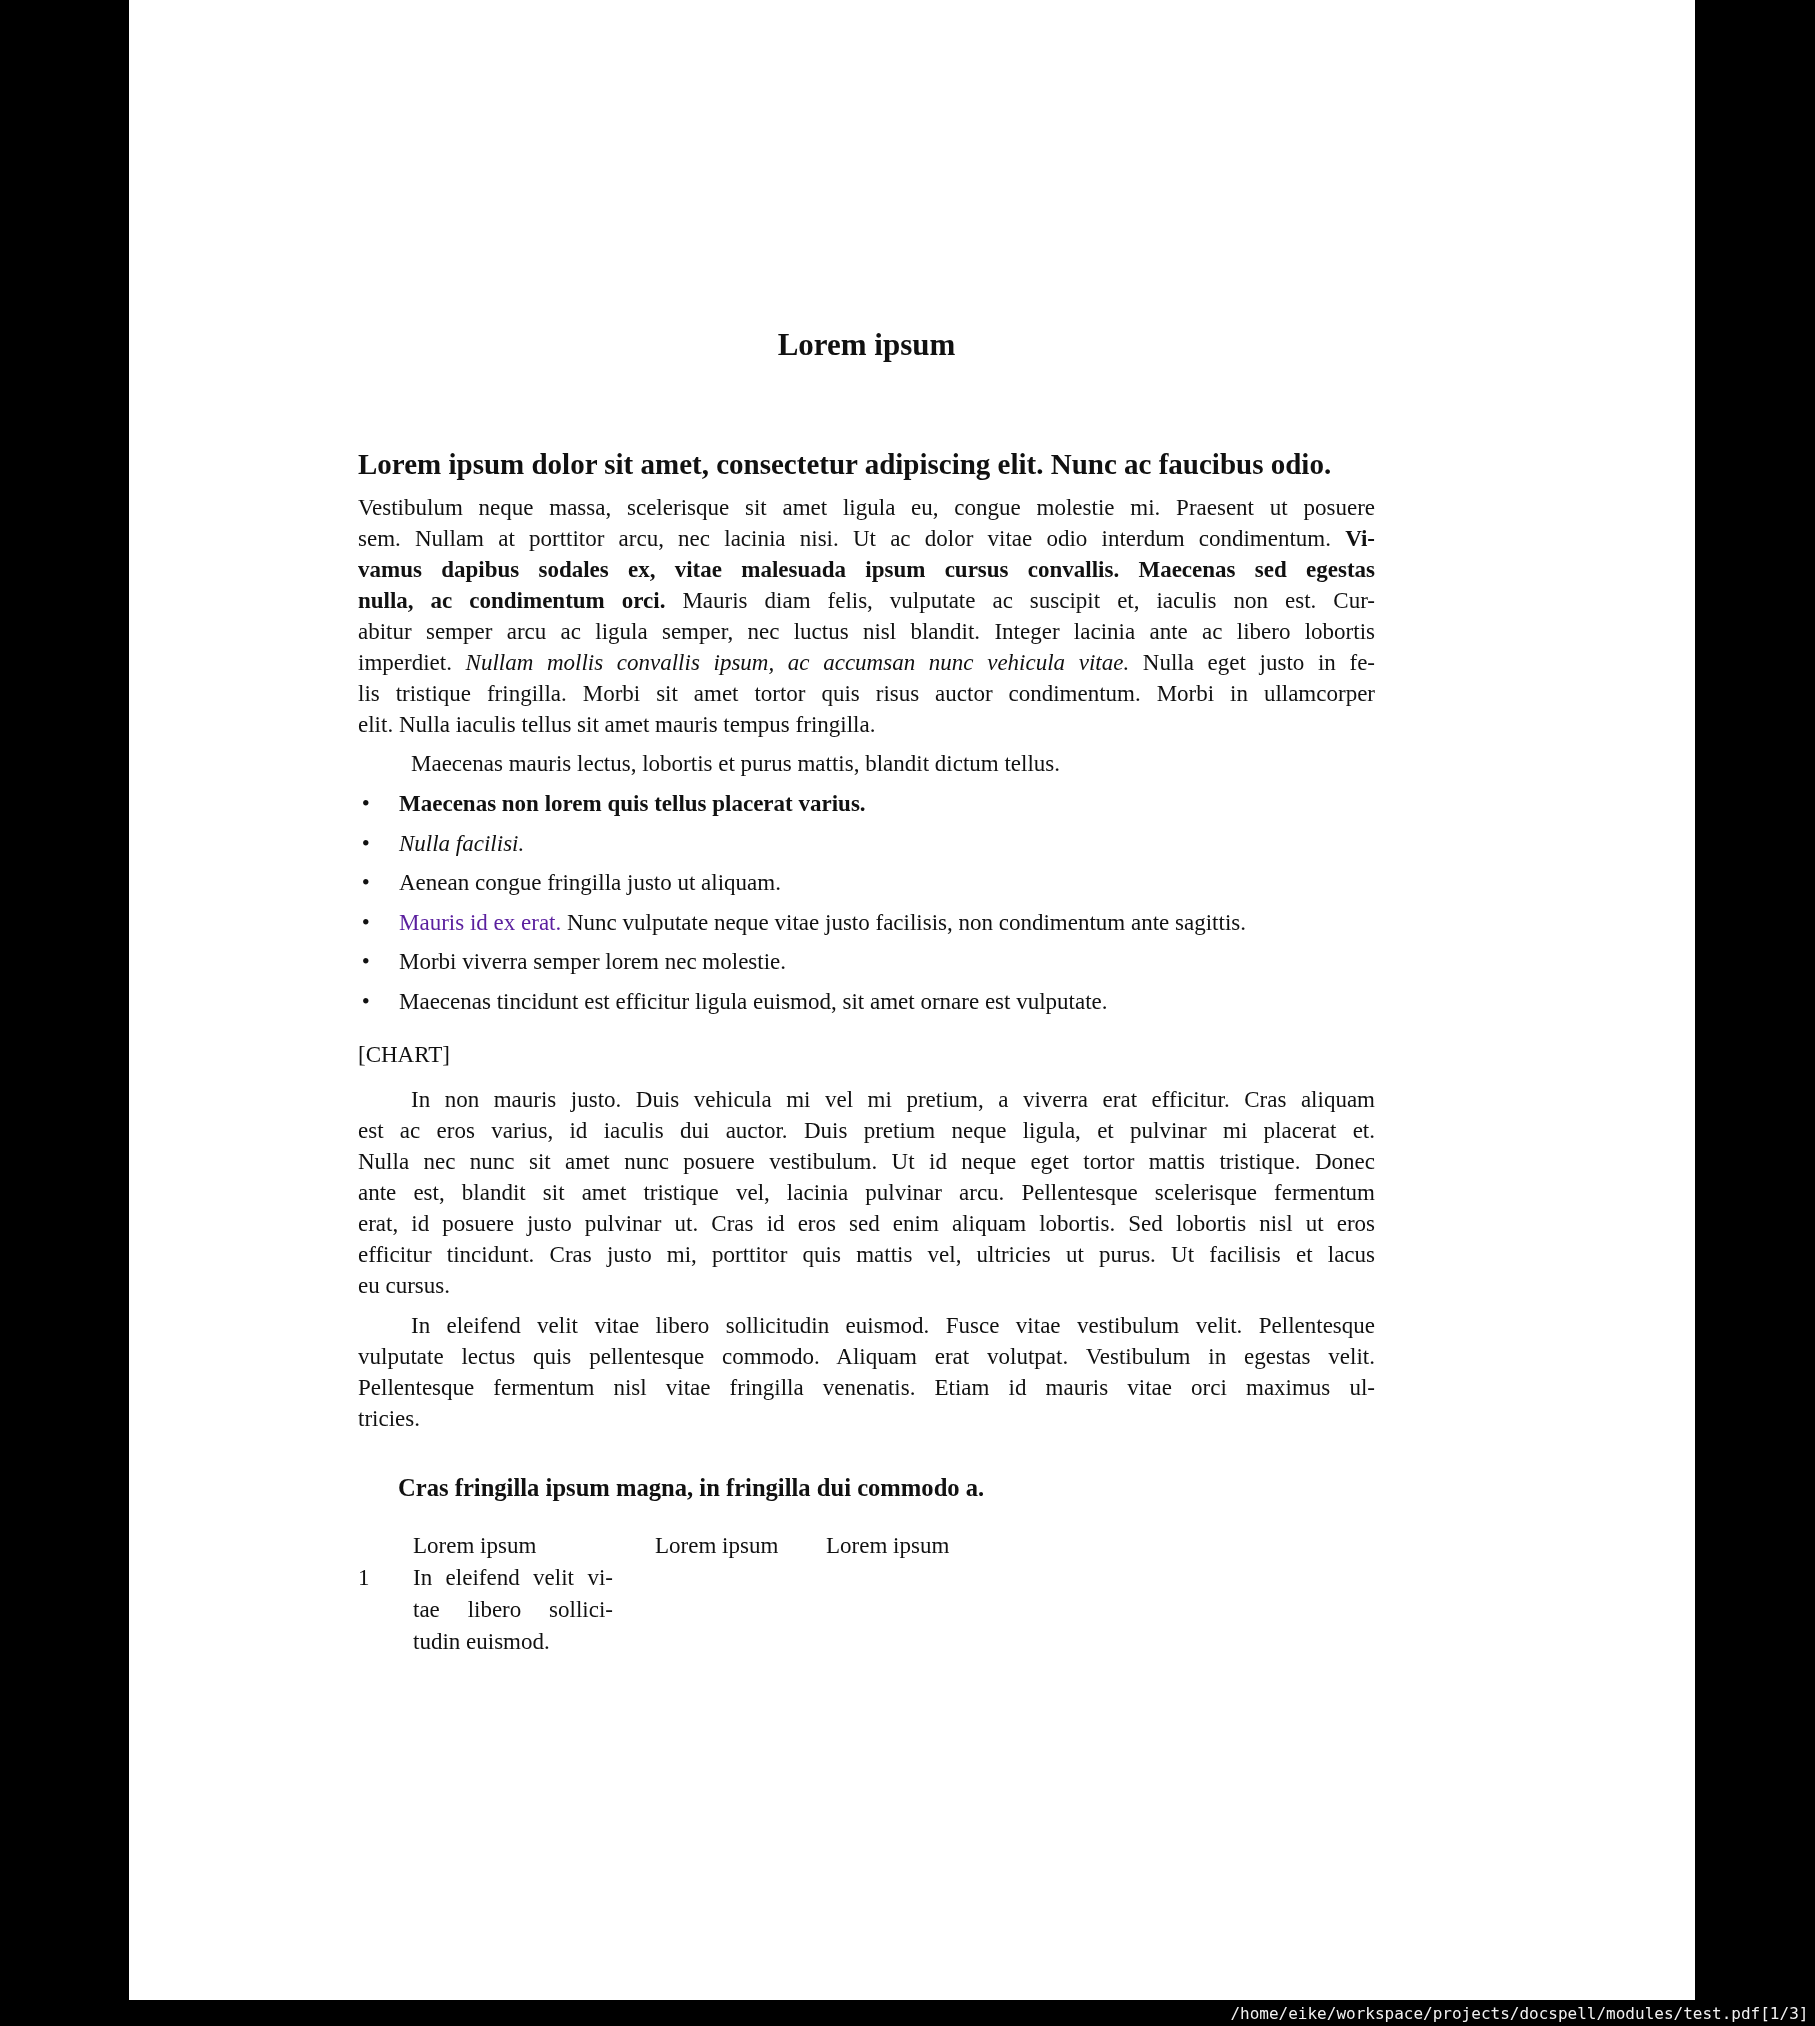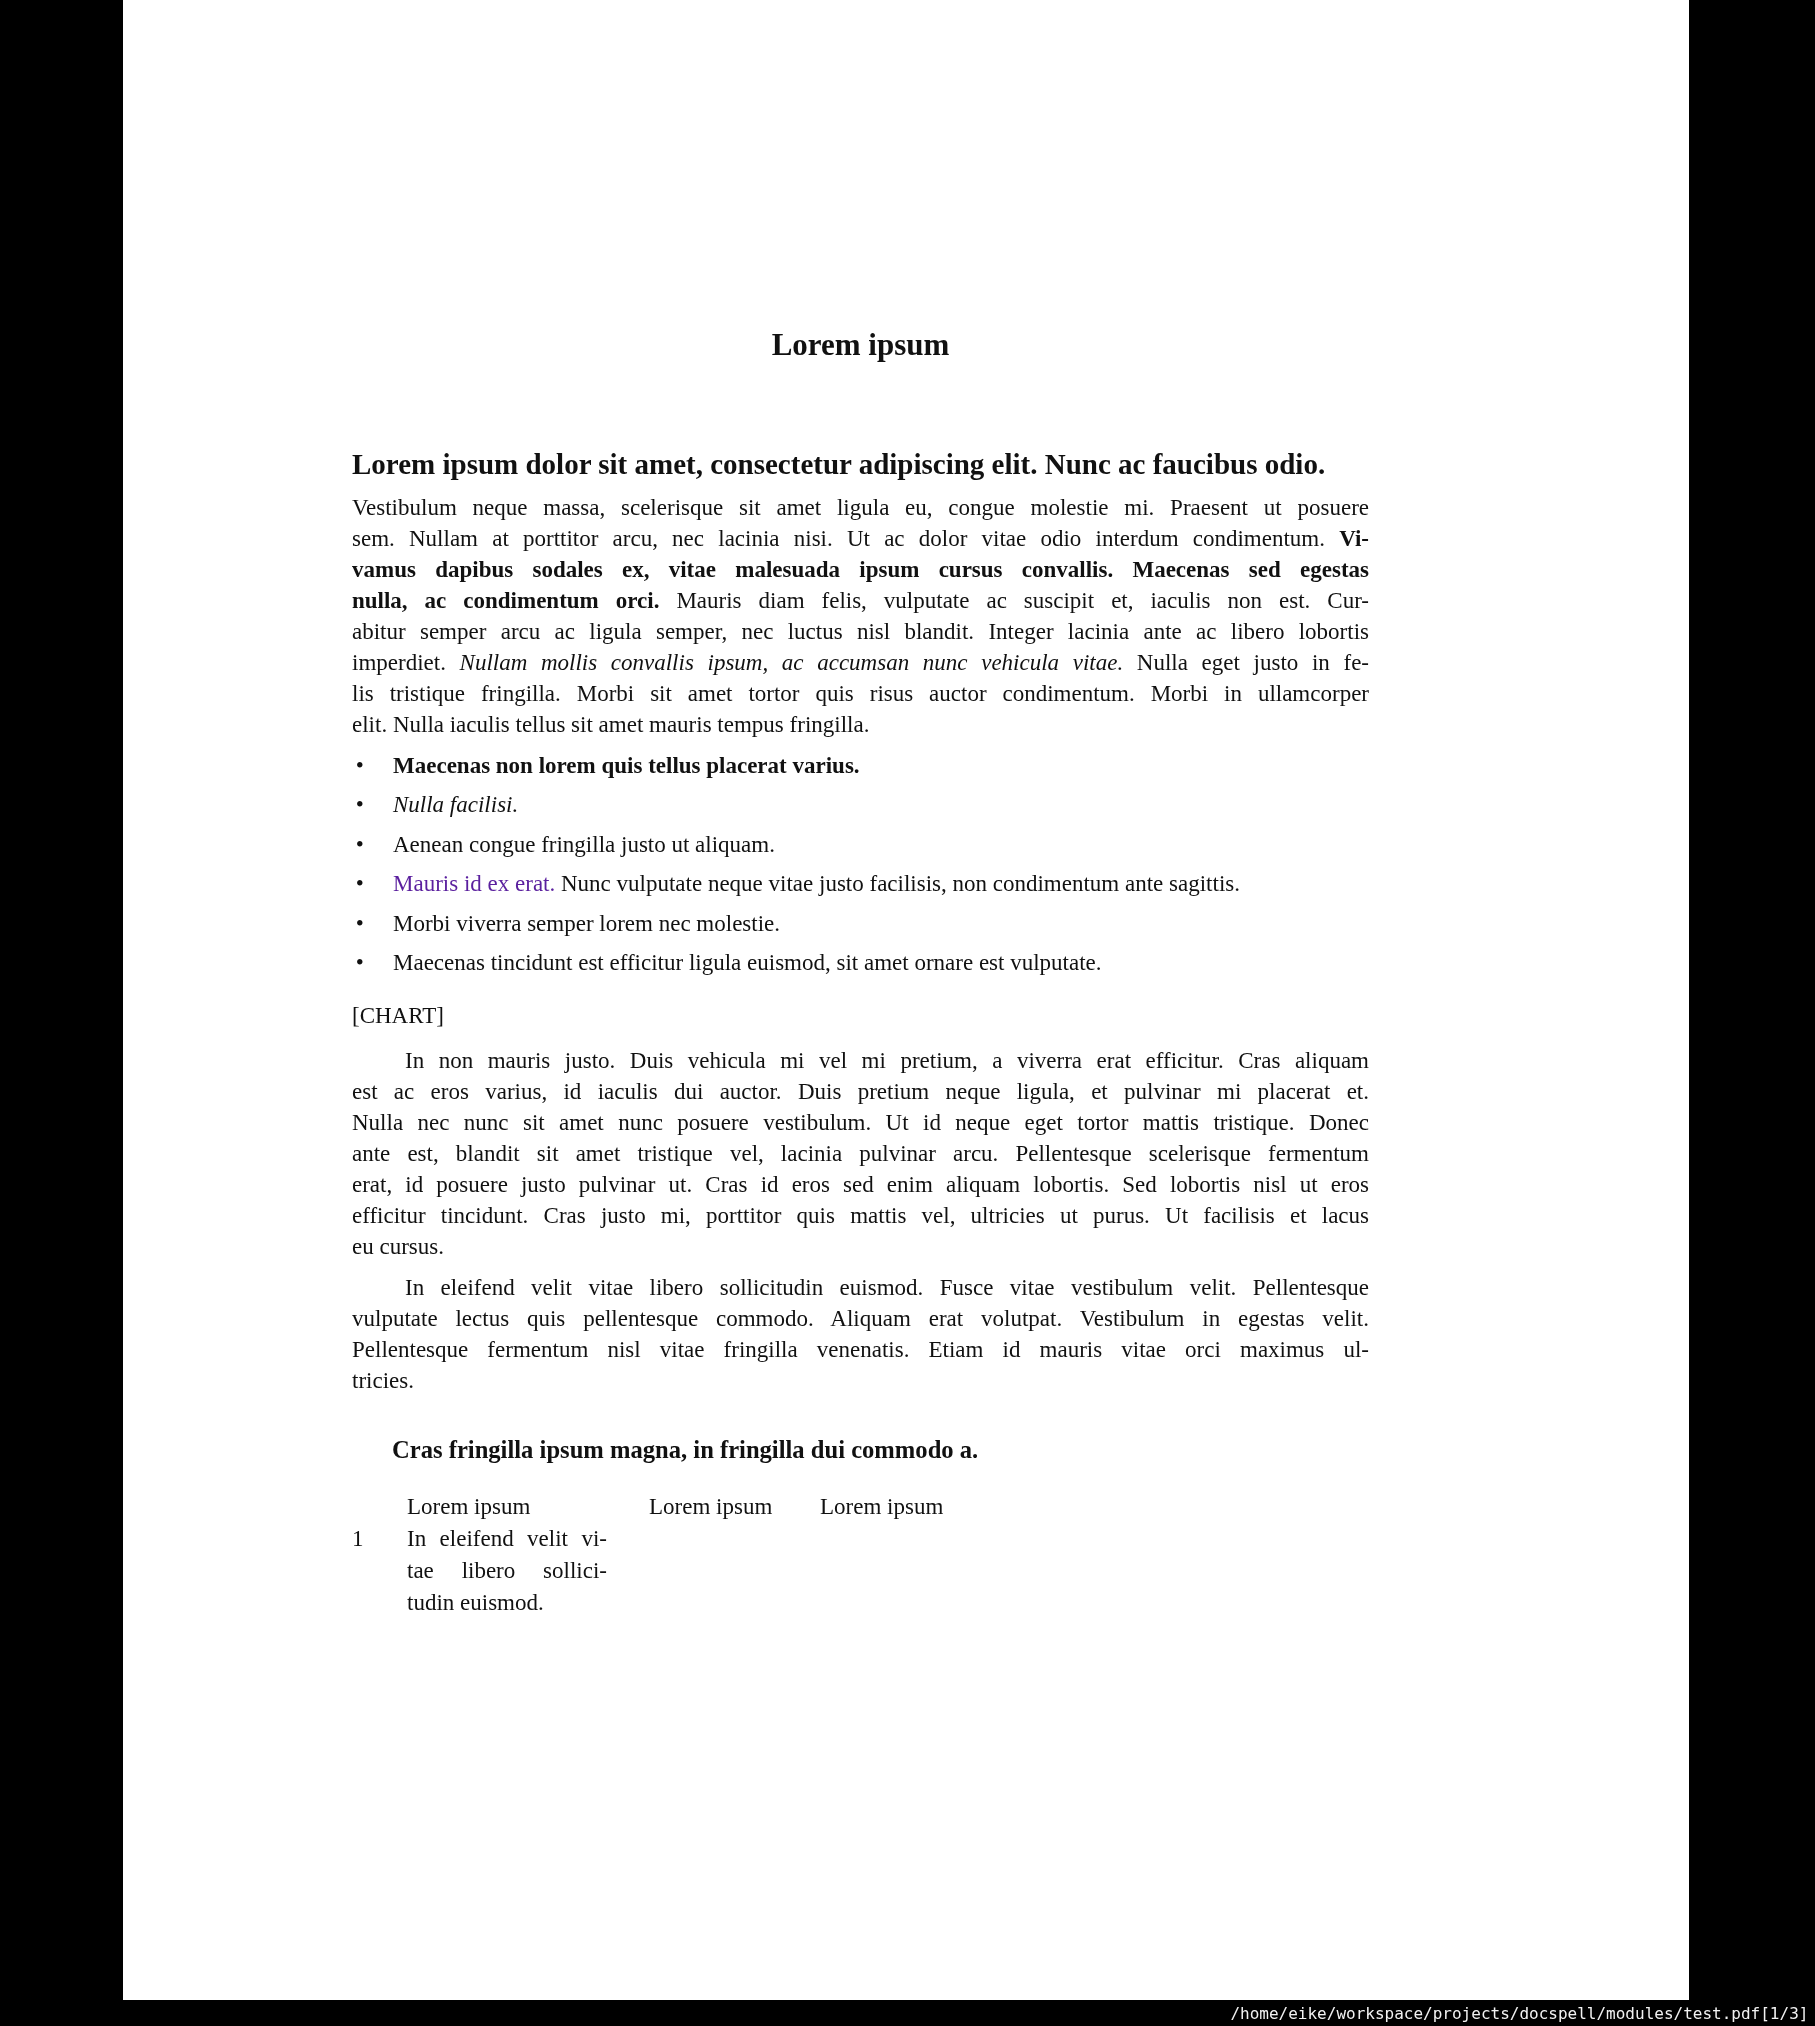--- a/index.html
+++ b/index.html
@@ -8,21 +8,21 @@
     --ink:#111111;
     --link:#5a1f9e;
     --status-fg:#f2f2f2;
   }
   *{margin:0;padding:0;box-sizing:border-box;}
   html,body{width:1815px;height:2026px;background:var(--bg);overflow:hidden;}
   body{font-family:"Liberation Serif", serif;color:var(--ink);position:relative;}
 
   
   .page{
-    position:absolute;left:123px;top:0;width:1566px;height:2001px;
+    position:absolute;left:129px;top:0;width:1566px;height:2001px;
     background:var(--page);overflow:hidden;
   }
   .content{position:absolute;left:229px;top:0;width:1017px;font-size:23px;line-height:31px;}
 
   .doc-title{margin-top:326px;text-align:center;font-size:31px;line-height:38px;font-weight:bold;}
 
   .h1{margin-top:84px;font-size:29px;line-height:32px;font-weight:bold;}
   .h2{margin-top:38px;font-size:24.6px;line-height:32px;font-weight:bold;margin-left:40px;}
 
   .para{width:100%;}
@@ -75,20 +75,23 @@
         <div class="jline"><span>Vestibulum neque massa, scelerisque sit amet ligula eu, congue molestie mi. Praesent ut posuere</span></div>
         <div class="jline"><span>sem. Nullam at porttitor arcu, nec lacinia nisi. Ut ac dolor vitae odio interdum condimentum. </span><span class="r-b">Vi-</span></div>
         <div class="jline"><span class="r-b">vamus dapibus sodales ex, vitae malesuada ipsum cursus convallis. Maecenas sed egestas</span></div>
         <div class="jline"><span class="r-b">nulla, ac condimentum orci. </span><span>Mauris diam felis, vulputate ac suscipit et, iaculis non est. Cur-</span></div>
         <div class="jline"><span>abitur semper arcu ac ligula semper, nec luctus nisl blandit. Integer lacinia ante ac libero lobortis</span></div>
         <div class="jline"><span>imperdiet. </span><span class="r-i">Nullam mollis convallis ipsum, ac accumsan nunc vehicula vitae.</span><span> Nulla eget justo in fe-</span></div>
         <div class="jline"><span>lis tristique fringilla. Morbi sit amet tortor quis risus auctor condimentum. Morbi in ullamcorper</span></div>
         <div class="jline last"><span>elit. Nulla iaculis tellus sit amet mauris tempus fringilla.</span></div>
       </div>
 
+    <div class="para standalone">
+        <div class="jline last indent"><span>Maecenas mauris lectus, lobortis et purus mattis, blandit dictum tellus.</span></div>
+      </div>
 
     <ul class="bullets">
       <li>
         <span class="dot">•</span>
         <span class="bt"><span class="r-b">Maecenas non lorem quis tellus placerat varius.</span></span>
       </li>
       <li>
         <span class="dot">•</span>
         <span class="bt"><span class="r-i">Nulla facilisi.</span></span>
       </li>

